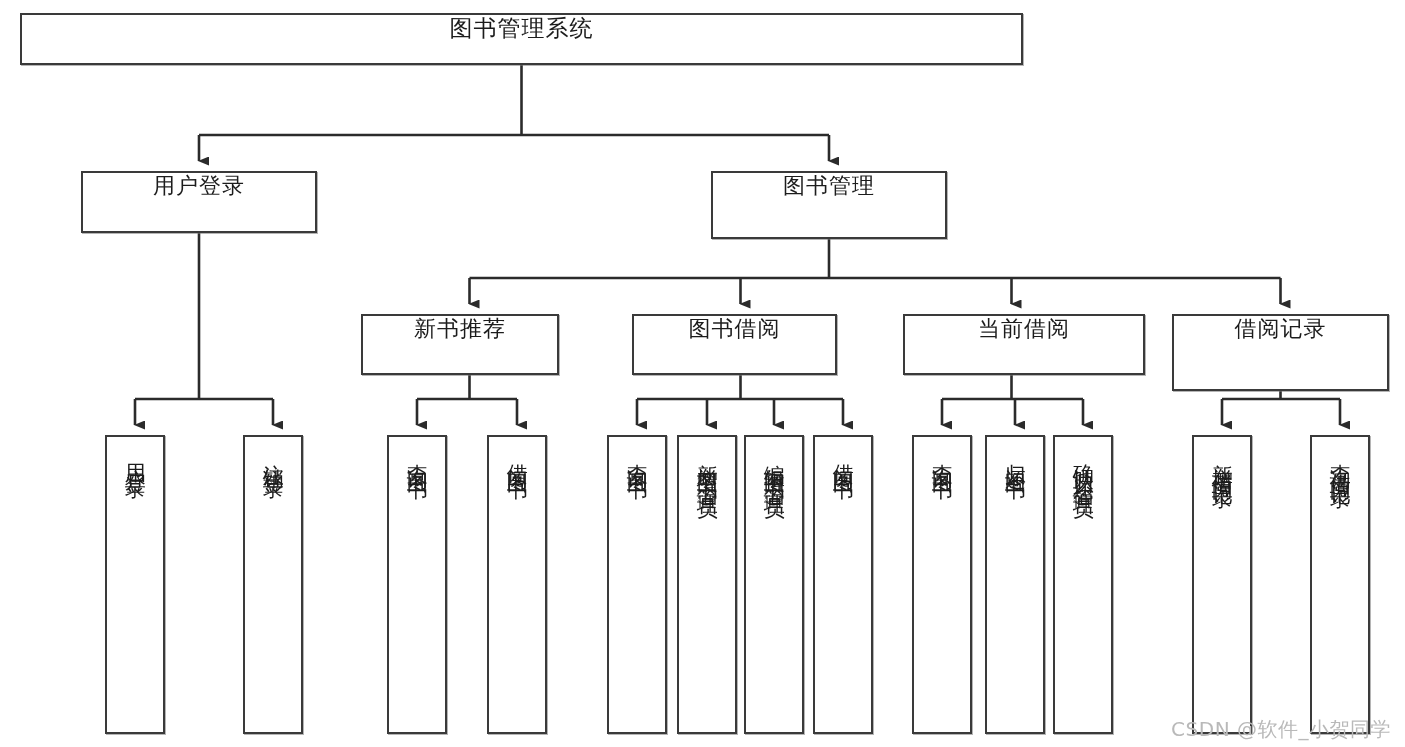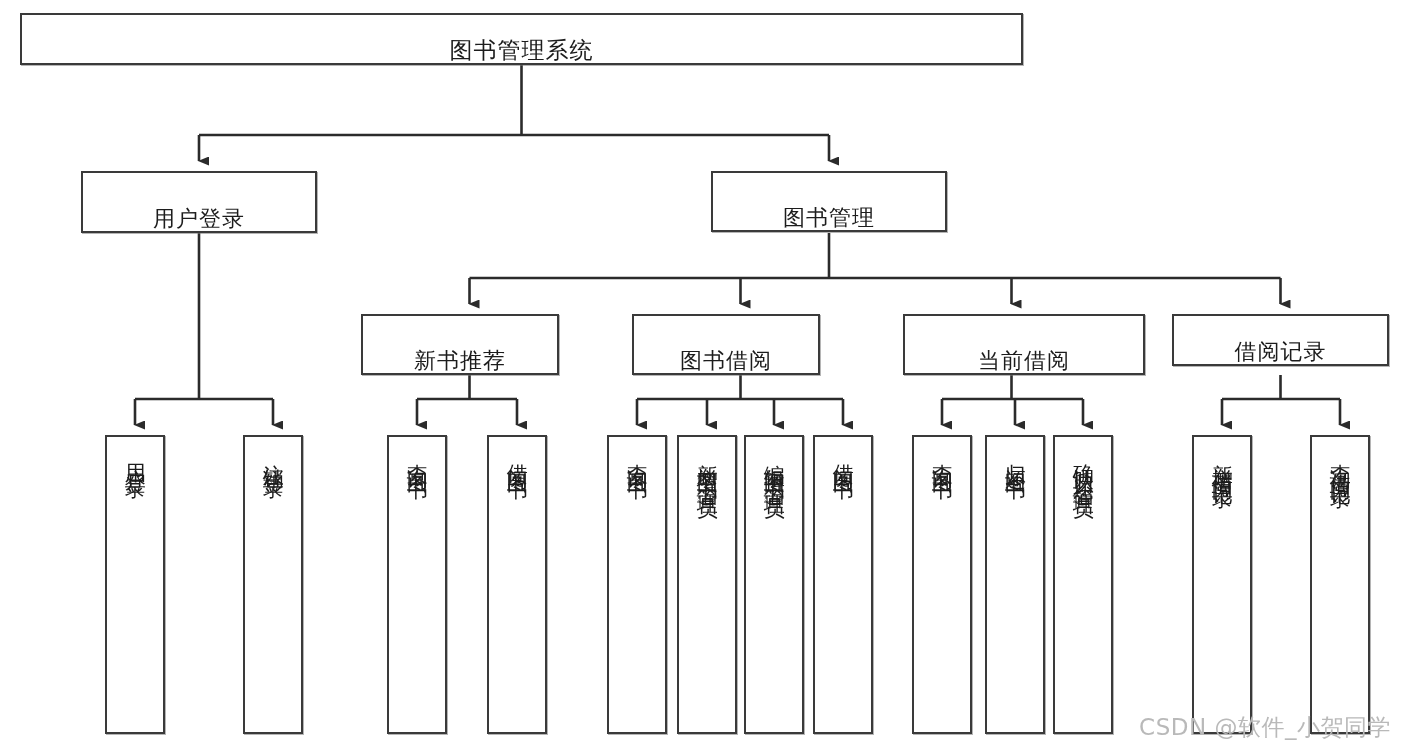--- a/index.html
+++ b/index.html
@@ -26,21 +26,21 @@
     width: 1405px;
     height: 747px;
     pointer-events: none;
   }
   .node {
     position: absolute;
     box-sizing: border-box;
     background: #ffffff;
     border: 2.5px solid #3a3a3a;
     display: flex;
-    align-items: flex-end;
+    align-items: flex-start;
     justify-content: center;
     box-shadow: 1px 1px 0 rgba(120,120,120,0.55);
   }
   .node .label {
     font-size: 22px;
     line-height: 1.15;
     letter-spacing: 1px;
     color: #1c1c1c;
     white-space: nowrap;
     text-align: center;
@@ -57,21 +57,21 @@
     font-size: 21px;
     line-height: 1.25;
     letter-spacing: 5px;
     white-space: nowrap;
     text-align: left;
   }
   .watermark {
     position: absolute;
     right: 14px;
     bottom: 4px;
-    font-size: 23px;
+    font-size: 20px;
     color: #b9b9b9;
     letter-spacing: 0.5px;
     white-space: nowrap;
     user-select: none;
   }
 </style>
 </head>
 <body>
 
 <div id="canvas">
@@ -120,35 +120,35 @@
   </svg>
 
   <div class="node root" id="node-root" style="left: 20px; top: 13px; width: 1003px; height: 52px;">
     <span class="label">图书管理系统</span>
   </div>
 
   <div id="level2-layer">
       <div class="node" style="left: 81px; top: 171px; width: 236px; height: 62px;">
         <span class="label">用户登录</span>
       </div>
-      <div class="node" style="left: 711px; top: 171px; width: 236px; height: 61px;">
+      <div class="node" style="left: 711px; top: 171px; width: 236px; height: 68px;">
         <span class="label">图书管理</span>
       </div>
     </div>
   <div id="level3-layer">
       <div class="node" style="left: 361px; top: 314px; width: 198px; height: 61px;">
         <span class="label">新书推荐</span>
       </div>
-      <div class="node" style="left: 632px; top: 314px; width: 188px; height: 61px;">
+      <div class="node" style="left: 632px; top: 314px; width: 205px; height: 61px;">
         <span class="label">图书借阅</span>
       </div>
       <div class="node" style="left: 903px; top: 314px; width: 242px; height: 61px;">
         <span class="label">当前借阅</span>
       </div>
-      <div class="node" style="left: 1172px; top: 314px; width: 217px; height: 52px;">
+      <div class="node" style="left: 1172px; top: 314px; width: 217px; height: 77px;">
         <span class="label">借阅记录</span>
       </div>
     </div>
   <div id="leaf-layer">
       <div class="node leaf" style="left: 105px; top: 435px; width: 60px; height: 299px;">
         <span class="label">用户登录</span>
       </div>
       <div class="node leaf" style="left: 243px; top: 435px; width: 60px; height: 299px;">
         <span class="label">注销登录</span>
       </div>

